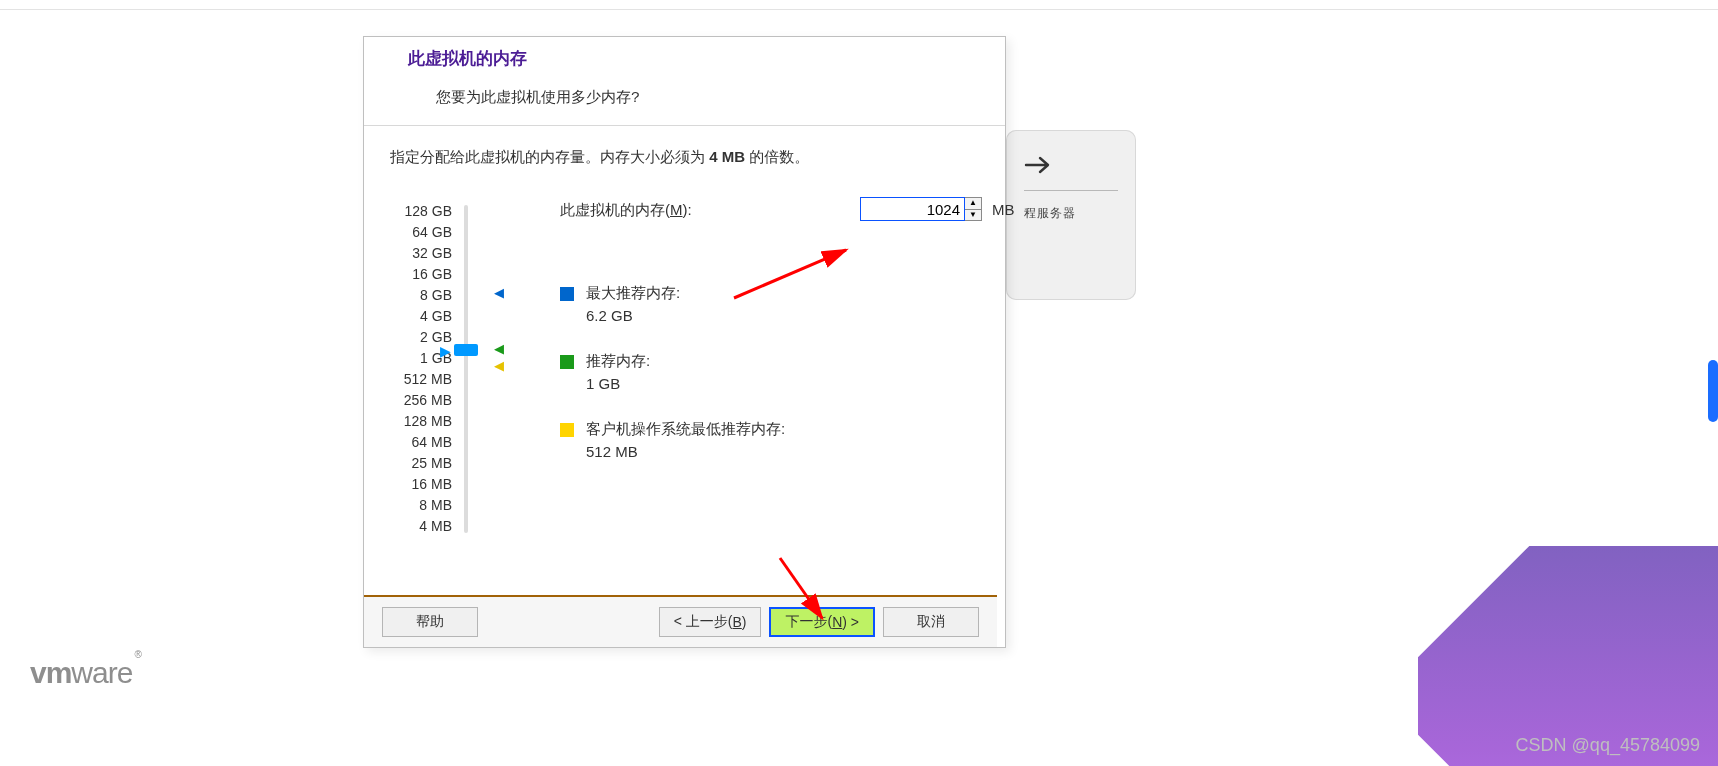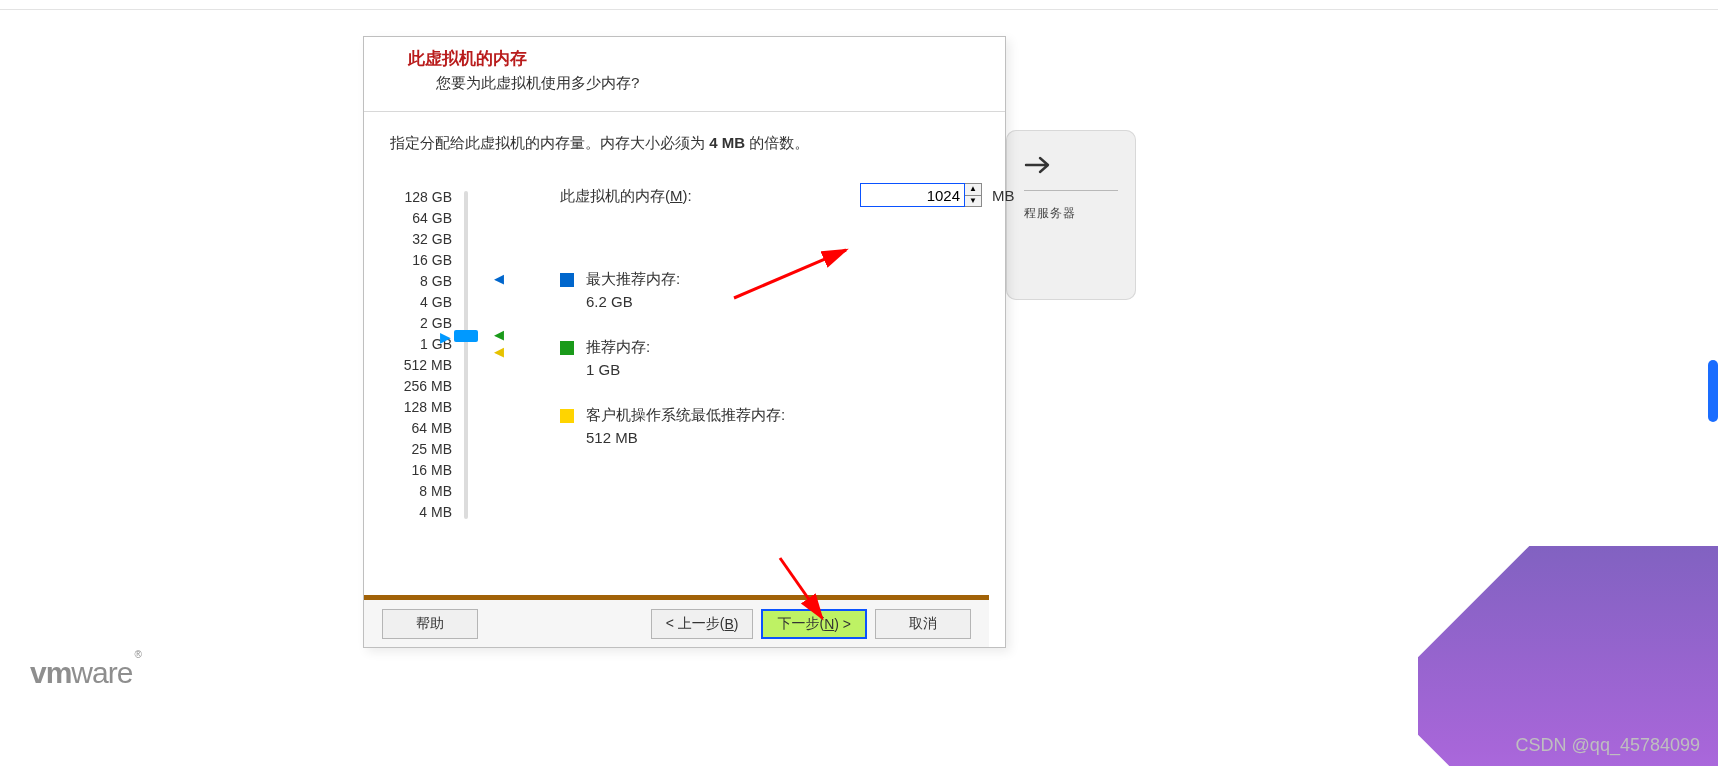--- a/index.html
+++ b/index.html
@@ -57,22 +57,22 @@
     display: flex; align-items: center; justify-content: center;
     cursor: pointer;
   }
   .titlebar .close svg { width:13px; height:13px; }
 
   .header-pane {
     padding: 10px 30px 18px 44px;
     border-bottom: 1px solid #d8d8d8;
   }
   .header-pane .heading {
-    font-weight: 700; font-size: 17px; color: #b91c1c;
-    margin-bottom: 4px;
+    font-weight: 700; font-size: 17px; color: #4c1d95;
+    margin-bottom: 18px;
   }
   .header-pane .subheading {
     font-size: 15px; color: #333;
     margin-left: 28px;
     font-family: Liberation Mono, monospace;
   }
 
   .body-pane {
     padding: 22px 26px 10px;
   }
@@ -170,23 +170,23 @@
   }
   .sq-blue { background:#0066cc; }
   .sq-green { background:#1a9a1a; }
   .sq-yellow { background:#ffd400; }
   .legend-text { font-size:15px; color:#333; }
   .legend-text .lbl { display:block; margin-bottom:4px; }
   .legend-text .val { font-weight:400; }
 
   
   .footer {
-    position:absolute; left:0; right:16px; bottom:0;
+    position:absolute; left:0; right:8px; bottom:0;
     height: 52px;
-    border-top:5px solid #a16207;
+    border-top:2px solid #a16207;
     background:#f6f6f6;
     display:flex; align-items:center; padding:0 18px;
   }
   .footer .spacer { flex:1; }
   .btn {
     height: 30px;
     min-width: 96px;
     padding: 0 14px;
     font-size:14px;
     background:#f0f0f0;

